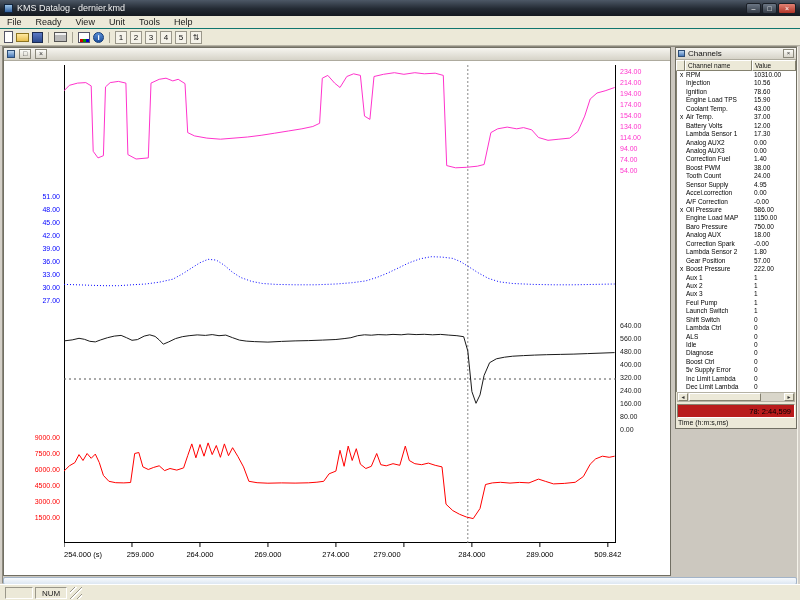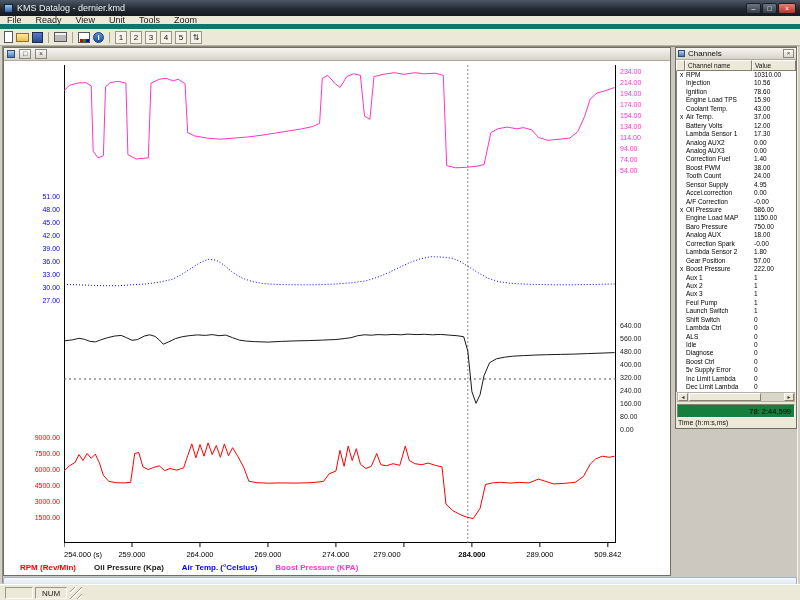--- a/index.html
+++ b/index.html
@@ -6,21 +6,21 @@
 html,body{width:800px;height:600px;overflow:hidden}
 body{font-family:"Liberation Sans",sans-serif;background:#d4d0c8;position:relative;font-size:9px}
 
 
 .titlebar{position:absolute;left:0;top:0;width:800px;height:16px;background:linear-gradient(#4d5866,#232a33 55%,#14191f);display:flex;align-items:center;padding:0 4px;color:#f2f2f2;font-size:9px}
 .app-icon{width:9px;height:9px;background:linear-gradient(#9cc4e8,#2e5f9e);border:1px solid #12253d;margin-right:4px;flex:none}
 .title-text{flex:1;overflow:hidden;white-space:nowrap}
 .win-btns{display:flex;gap:1px}
 .wbtn{width:15px;height:11px;border:1px solid #1a1f26;border-radius:2px;background:linear-gradient(#6b7684,#343c46);color:#fff;font-size:7px;line-height:9px;text-align:center}
 .wbtn.close{background:linear-gradient(#e08173,#b13527);width:18px}
-.menubar{position:absolute;left:0;top:16px;width:800px;height:13px;background:#ece9d8;border-bottom:5px solid #0f766e;display:flex;align-items:center;color:#1a1a1a}
+.menubar{position:absolute;left:0;top:16px;width:800px;height:13px;background:#ece9d8;border-bottom:1px solid #0f766e;display:flex;align-items:center;color:#1a1a1a}
 .menu-item{padding:0 7px;height:13px;line-height:13px}
 .toolbar{position:absolute;left:0;top:29px;width:800px;height:17px;background:#ece9d8;border-bottom:1px solid #b5b2a4;display:flex;align-items:center;padding:0 4px;gap:3px}
 .tb-sep{width:1px;height:11px;background:#a7a494;margin:0 2px}
 .tb-icon{flex:none}
 .new-document-icon{width:9px;height:12px;background:#fff;border:1px solid #556}
 .open-folder-icon{width:13px;height:9px;background:linear-gradient(#ffe9a0,#e8c050);border:1px solid #8d7420}
 .save-icon{width:11px;height:11px;background:linear-gradient(#5b79c4,#2c4a8e);border:1px solid #1c2c52}
 .print-icon{width:13px;height:10px;background:linear-gradient(#f2f2f2 30%,#b9b9b9 30%);border:1px solid #555}
 .graph-icon{width:12px;height:11px;background:#fff;border:1px solid #556;position:relative;overflow:hidden}
 .graph-icon::after{content:"";position:absolute;left:1px;top:6px;width:9px;height:3px;background:linear-gradient(90deg,#c00 33%,#090 33% 66%,#00c 66%)}
@@ -62,21 +62,21 @@
 .ch-list{height:321px;flex:none;background:#fff;overflow:hidden;border-left:1px solid #84816f}
 .ch-row{display:flex;height:8.45px;font-size:6.5px;line-height:8.4px;color:#000}
 .ch-row span{overflow:hidden;white-space:nowrap}
 .ch-c1{width:9px;flex:none;text-align:center}
 .ch-c2{width:67px;flex:none}
 .ch-c3{flex:1;padding-left:1px}
 .ch-hscroll{height:10px;flex:none;display:flex;align-items:center;background:#d9d6ca;border:1px solid #b5b2a4;margin:0 1px}
 .ch-sbtn{width:10px;height:8px;background:#ece9d8;border:1px solid;border-color:#fff #84816f #84816f #fff;font-size:5px;line-height:6px;text-align:center;color:#333;flex:none}
 .ch-thumb{width:72px;height:8px;background:#ece9d8;border:1px solid;border-color:#fff #84816f #84816f #fff;margin-left:1px;flex:none}
 .ch-sbtn.right{margin-left:auto}
-.ch-time-box{height:14px;margin:2px 1px 0;background:#15803d;border:1px solid;border-color:#84816f #fff #fff #84816f;font-size:7.5px;text-align:right;padding:2px 3px 0;flex:none}
+.ch-time-box{height:14px;margin:2px 1px 0;background:#b91c1c;border:1px solid;border-color:#84816f #fff #fff #84816f;font-size:7.5px;text-align:right;padding:2px 3px 0;flex:none}
 .ch-time-label{font-size:7px;padding:1px 2px;color:#111;flex:none}
 
 .mdi-strip{position:absolute;left:0;top:530px;width:794px;height:8px;background:linear-gradient(#f7fafd,#dde7f2);border:1px solid #a3b4c8;border-radius:2px}
 
 
 .statusbar{position:absolute;left:0;top:584px;width:800px;height:16px;background:#ece9d8;border-top:1px solid #fff;display:flex;align-items:center;font-size:9px;color:#222;padding:0 3px}
 .sb-left{flex:1}
 .sb-panel{height:12px;border:1px solid;border-color:#9a978a #fff #fff #9a978a;font-size:8px;line-height:11px;padding:0 6px;margin-left:2px;color:#222}
 .sb-panel.empty{width:28px}
 .sb-grip{width:12px;height:12px;margin-left:3px;background:repeating-linear-gradient(135deg,transparent 0 3px,#9a978a 3px 4px,#fff 4px 5px)}
@@ -93,21 +93,21 @@
     <span class="wbtn close">×</span>
   </span>
 </div>
 
 <div class="menubar">
     <span class="menu-item">File</span>
     <span class="menu-item">Ready</span>
     <span class="menu-item">View</span>
     <span class="menu-item">Unit</span>
     <span class="menu-item">Tools</span>
-    <span class="menu-item">Zoom</span>
+    <span class="menu-item">Help</span>
   </div>
 <div class="toolbar">
     <div class="tb-icon new-document-icon"></div>
     <div class="tb-icon open-folder-icon"></div>
     <div class="tb-icon save-icon"></div>
     <div class="tb-sep"></div>
     <div class="tb-icon print-icon"></div>
     <div class="tb-sep"></div>
     <div class="tb-icon graph-icon"></div>
     <div class="tb-icon info-icon">i</div>
@@ -182,34 +182,28 @@
           <div class="ytick" style="top: 281.5px; color: rgb(26, 26, 26);">480.00</div>
           <div class="ytick" style="top: 294.5px; color: rgb(26, 26, 26);">400.00</div>
           <div class="ytick" style="top: 307.5px; color: rgb(26, 26, 26);">320.00</div>
           <div class="ytick" style="top: 320.5px; color: rgb(26, 26, 26);">240.00</div>
           <div class="ytick" style="top: 333.5px; color: rgb(26, 26, 26);">160.00</div>
           <div class="ytick" style="top: 346.5px; color: rgb(26, 26, 26);">80.00</div>
           <div class="ytick" style="top: 359.5px; color: rgb(26, 26, 26);">0.00</div>
         </div>
       <div id="x-labels">
           <div class="xtick" style="left: 0px;">254.000 (s)</div>
-          <div class="xtick" style="left: 45.9803px; width: 44px; text-align: center;">259.000</div>
+          <div class="xtick" style="left: 45.9803px; width: 44px; text-align: right;">259.000</div>
           <div class="xtick" style="left: 113.961px; width: 44px; text-align: center;">264.000</div>
           <div class="xtick" style="left: 181.941px; width: 44px; text-align: center;">269.000</div>
           <div class="xtick" style="left: 249.921px; width: 44px; text-align: center;">274.000</div>
           <div class="xtick" style="left: 301px; width: 44px; text-align: center;">279.000</div>
-          <div class="xtick" style="left: 385.882px; width: 44px; text-align: center; font-weight: bold;">284.000</div>
+          <div class="xtick" style="left: 385.882px; width: 44px; text-align: center;">284.000</div>
           <div class="xtick" style="left: 453.862px; width: 44px; text-align: center;">289.000</div>
           <div class="xtick" style="left: 521.842px; width: 44px; text-align: center;">509.842</div>
-        </div>
-      <div id="legend">
-          <span style="color: rgb(255, 0, 0);">RPM (Rev/Min)</span>
-          <span style="color: rgb(26, 26, 26);">Oil Pressure (Kpa)</span>
-          <span style="color: rgb(0, 0, 255);">Air Temp. (°Celsius)</span>
-          <span style="color: rgb(255, 51, 204);">Boost Pressure (KPA)</span>
         </div>
     </div>
   </div>
 
   <div class="channels">
     <div class="ch-titlebar">
       <span class="ch-icon"></span>
       <span class="ch-title">Channels</span>
       <span class="ch-close">×</span>
     </div>

